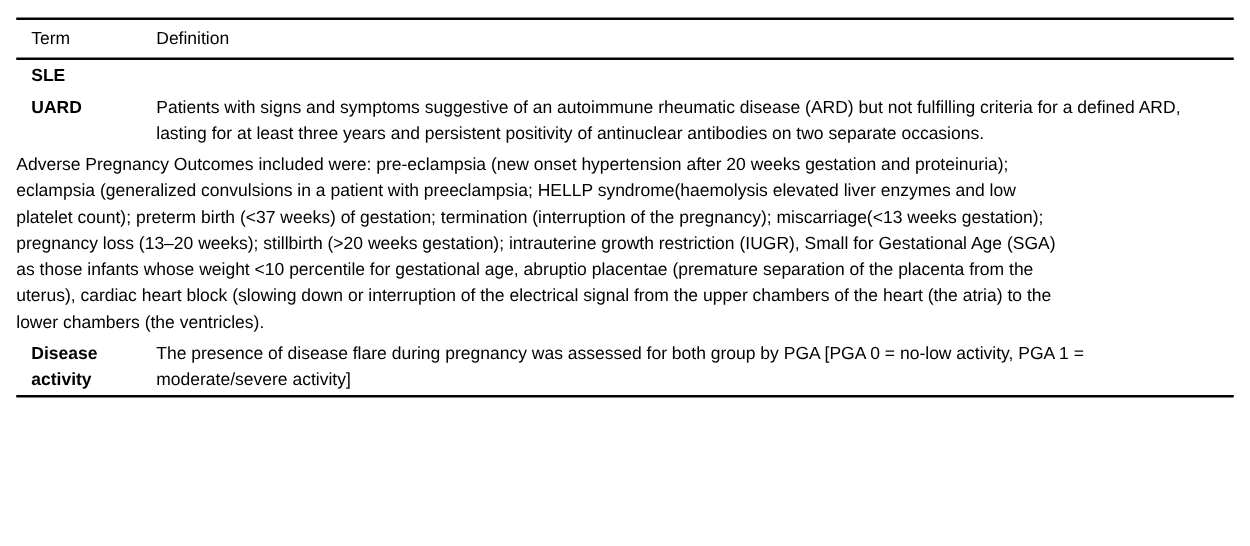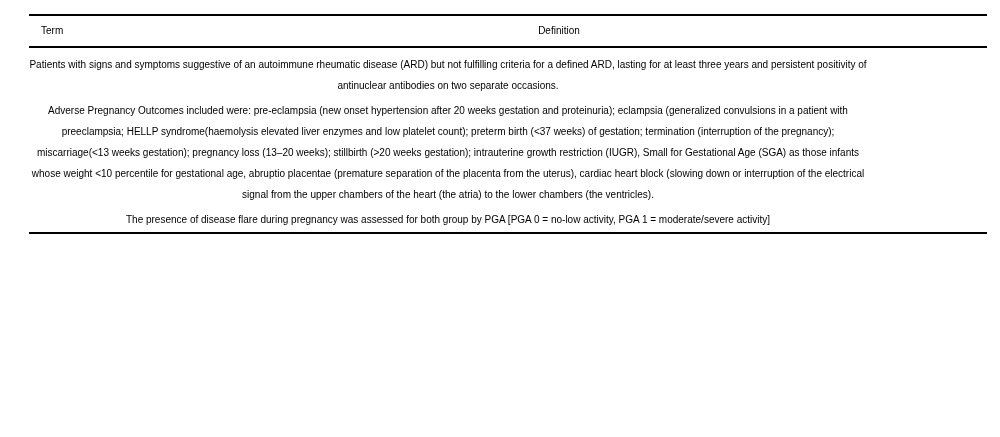--- a/index.html
+++ b/index.html
@@ -6,22 +6,22 @@
   html, body {
     width: 1000px;
     height: 437px;
     background: #ffffff;
     color: #000000;
     font-family: "Liberation Sans", sans-serif;
   }
   .page {
     width: 1000px;
     height: 437px;
-    padding: 14px 13px 0 29px;
-    font-size: 10px;
+    padding: 14px 13px 0 13px;
+    font-size: 14px;
     line-height: 21px;
   }
   .rule {
     border: none;
     background: #000;
     width: 100%;
   }
   .rule-top    { height: 1.5px; }
   .rule-mid    { height: 2.5px; }
   .rule-bottom { height: 1.5px; }
@@ -35,56 +35,58 @@
     flex: 0 0 112px;
     width: 112px;
     padding-left: 12px;
     padding-right: 6px;
   }
   .body-row .term-cell { font-weight: bold; }
   .def-cell {
     flex: 1 1 auto;
     max-width: 848px;
     padding-right: 10px;
-    text-align: center;
   }
   .def-cell p { margin: 0; }
   .def-cell p + p { margin-top: 2px; font-style: italic; }
 </style>
 </head>
 <body>
 
 <div class="page">
 
   <div class="rule rule-top"></div>
 
   <div class="trow thead-row">
     <div class="term-cell">Term</div>
     <div class="def-cell">Definition</div>
   </div>
 
   <div class="rule rule-mid"></div>
 
   <div id="tbody">
   <div class="trow body-row">
+    <div class="term-cell">SLE</div>
   </div>
 
   <div class="trow body-row">
+    <div class="term-cell">UARD</div>
     <div class="def-cell">
           <p>Patients with signs and symptoms suggestive of an autoimmune rheumatic disease (ARD) but not fulfilling criteria for a defined ARD, lasting for at least three years and persistent positivity of antinuclear antibodies on two separate occasions.</p>
         </div>
   </div>
 
   <div class="trow body-row">
     <div class="def-cell">
           <p>Adverse Pregnancy Outcomes included were: pre-eclampsia (new onset hypertension after 20 weeks gestation and proteinuria); eclampsia (generalized convulsions in a patient with preeclampsia; HELLP syndrome(haemolysis elevated liver enzymes and low platelet count); preterm birth (&lt;37 weeks) of gestation; termination (interruption of the pregnancy); miscarriage(&lt;13 weeks gestation); pregnancy loss (13–20 weeks); stillbirth (&gt;20 weeks gestation); intrauterine growth restriction (IUGR), Small for Gestational Age (SGA) as those infants whose weight &lt;10 percentile for gestational age, abruptio placentae (premature separation of the placenta from the uterus), cardiac heart block (slowing down or interruption of the electrical signal from the upper chambers of the heart (the atria) to the lower chambers (the ventricles).</p>
         </div>
   </div>
 
   <div class="trow body-row">
+    <div class="term-cell">Disease activity</div>
     <div class="def-cell">
           <p>The presence of disease flare during pregnancy was assessed for both group by PGA [PGA 0 = no-low activity, PGA 1 = moderate/severe activity]</p>
         </div>
   </div>
 </div>
 
   <div class="rule rule-bottom"></div>
 
 </div>
 

